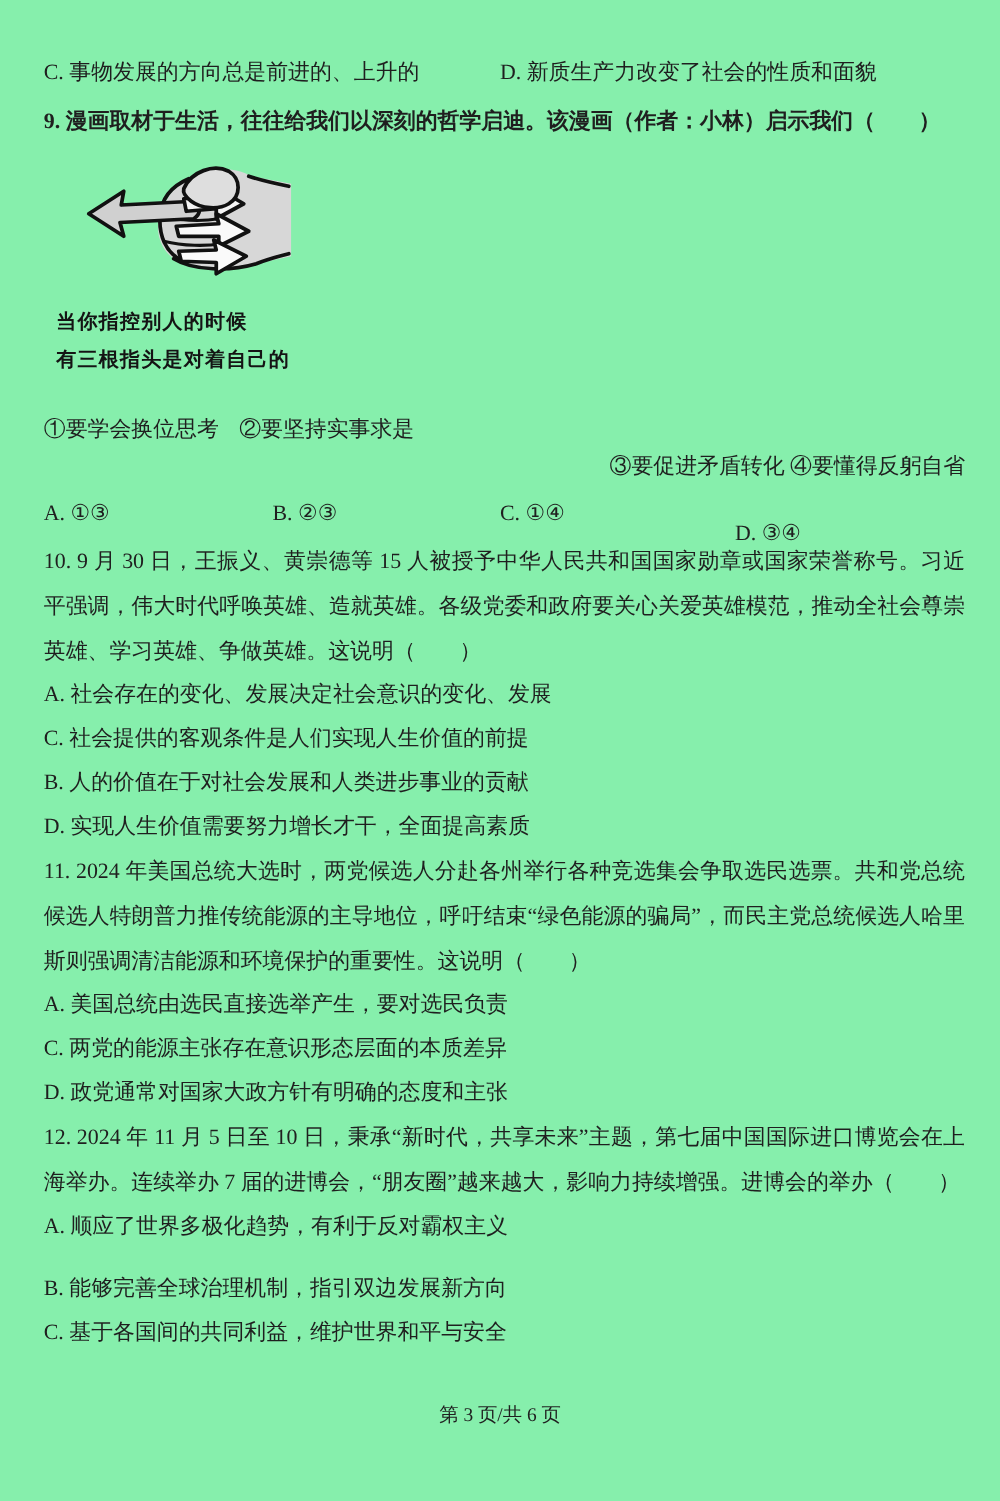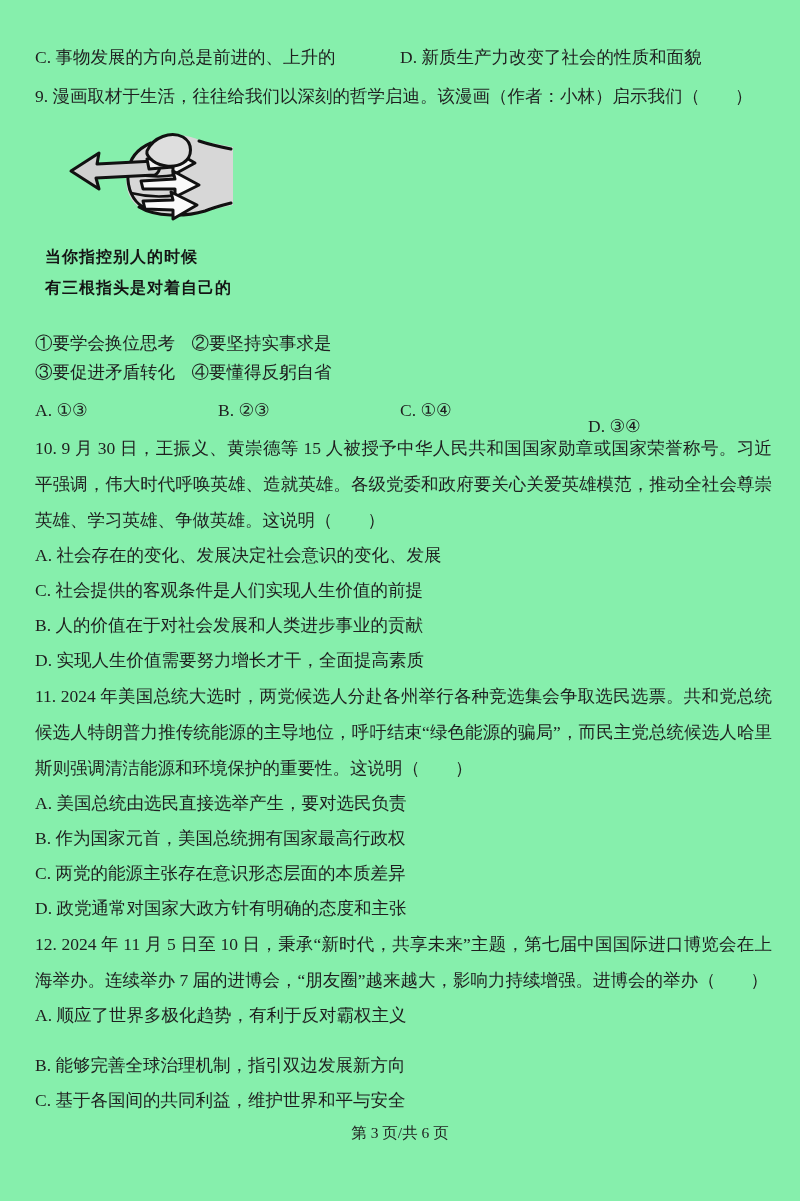--- a/index.html
+++ b/index.html
@@ -16,21 +16,21 @@
   }
   .content {
     position: absolute;
     left: 35px;
     top: 44px;
     width: 737px;
   }
   .cd-row { position: relative; height: 26px; line-height: 26px; }
   .cd-row .opt-d { position: absolute; left: 365px; top: 0; }
   .stem { margin: 0; line-height: 36px; text-align: justify; }
-  .stem.first { margin-top: 13px; line-height: 26px; }
+  .stem.first { margin-top: 13px; line-height: 26px; font-weight: bold; }
   .figure { margin-top: 18px; margin-left: 10px; width: 300px; }
   .figure svg { display: block; margin-left: 18px; }
   .caption { margin-top: 14px; }
   .caption div {
     font-family: "DejaVu Sans", sans-serif;
     font-weight: 700;
     font-size: 16px;
     line-height: 31px;
     letter-spacing: 1px;
     color: #141414;
@@ -95,41 +95,40 @@
       <div class="caption">
         <div>当你指控别人的时候</div>
         <div>有三根指头是对着自己的</div>
       </div>
     </div>
 
     <div class="items-row">
       <span class="item w">①要学会换位思考</span>
       <span class="item">②要坚持实事求是</span>
     </div>
-    <div class="items-row" style="margin-top:0;">
+    <div class="items-row" style="margin-top:0;text-align:right;">
       <span class="item w">③要促进矛盾转化</span>
       <span class="item">④要懂得反躬自省</span>
     </div>
 
     <div class="opts-row">
       <span>A. ①③</span>
       <span class="ob">B. ②③</span>
       <span class="oc">C. ①④</span>
       <span class="od">D. ③④</span>
     </div>
 
     <p class="stem q-block">10. 9 月 30 日，王振义、黄崇德等 15 人被授予中华人民共和国国家勋章或国家荣誉称号。习近平强调，伟大时代呼唤英雄、造就英雄。各级党委和政府要关心关爱英雄模范，推动全社会尊崇英雄、学习英雄、争做英雄。这说明（　　）</p>
     <p class="opt">A. 社会存在的变化、发展决定社会意识的变化、发展</p>
     <p class="opt">C. 社会提供的客观条件是人们实现人生价值的前提</p>
     <p class="opt">B. 人的价值在于对社会发展和人类进步事业的贡献</p>
     <p class="opt">D. 实现人生价值需要努力增长才干，全面提高素质</p>
 
     <p class="stem q-block tight">11. 2024 年美国总统大选时，两党候选人分赴各州举行各种竞选集会争取选民选票。共和党总统候选人特朗普力推传统能源的主导地位，呼吁结束“绿色能源的骗局”，而民主党总统候选人哈里斯则强调清洁能源和环境保护的重要性。这说明（　　）</p>
     <p class="opt">A. 美国总统由选民直接选举产生，要对选民负责</p>
-    <p class="opt">B. 作为国家元首，美国总统拥有国家最高行政权</p>
     <p class="opt">C. 两党的能源主张存在意识形态层面的本质差异</p>
     <p class="opt">D. 政党通常对国家大政方针有明确的态度和主张</p>
 
     <p class="stem q-block tight">12. 2024 年 11 月 5 日至 10 日，秉承“新时代，共享未来”主题，第七届中国国际进口博览会在上海举办。连续举办 7 届的进博会，“朋友圈”越来越大，影响力持续增强。进博会的举办（　　）</p>
     <p class="opt gap-after">A. 顺应了世界多极化趋势，有利于反对霸权主义</p>
     <p class="opt">B. 能够完善全球治理机制，指引双边发展新方向</p>
     <p class="opt">C. 基于各国间的共同利益，维护世界和平与安全</p>
 
   </div>
 

